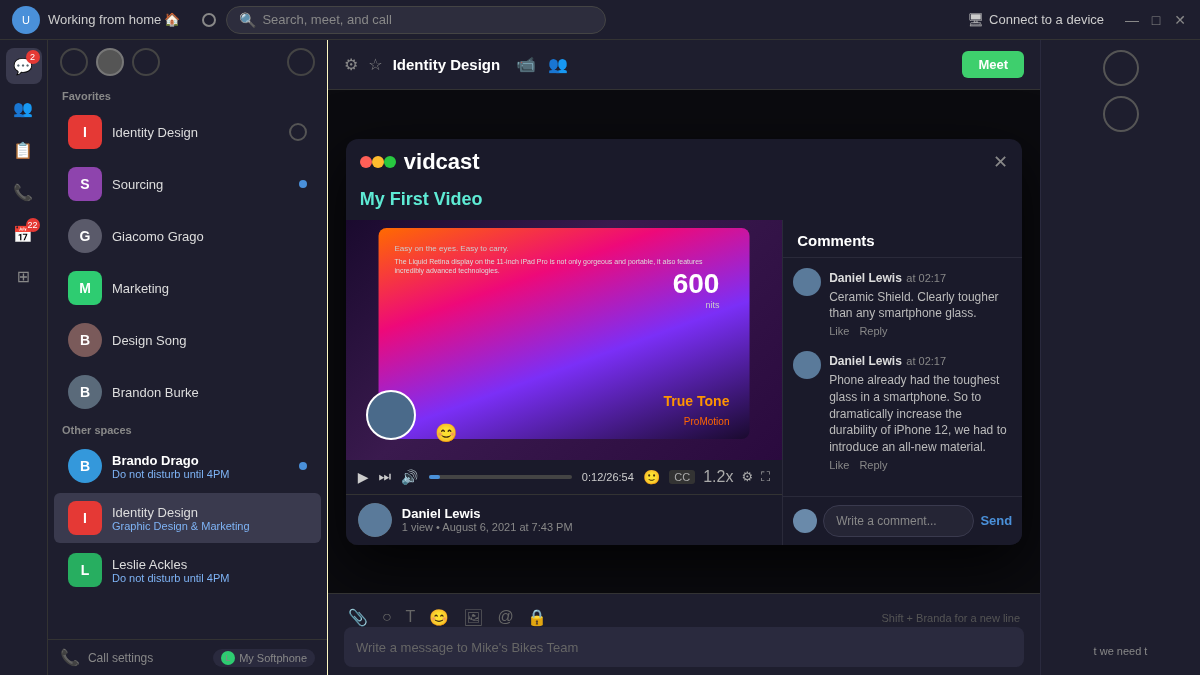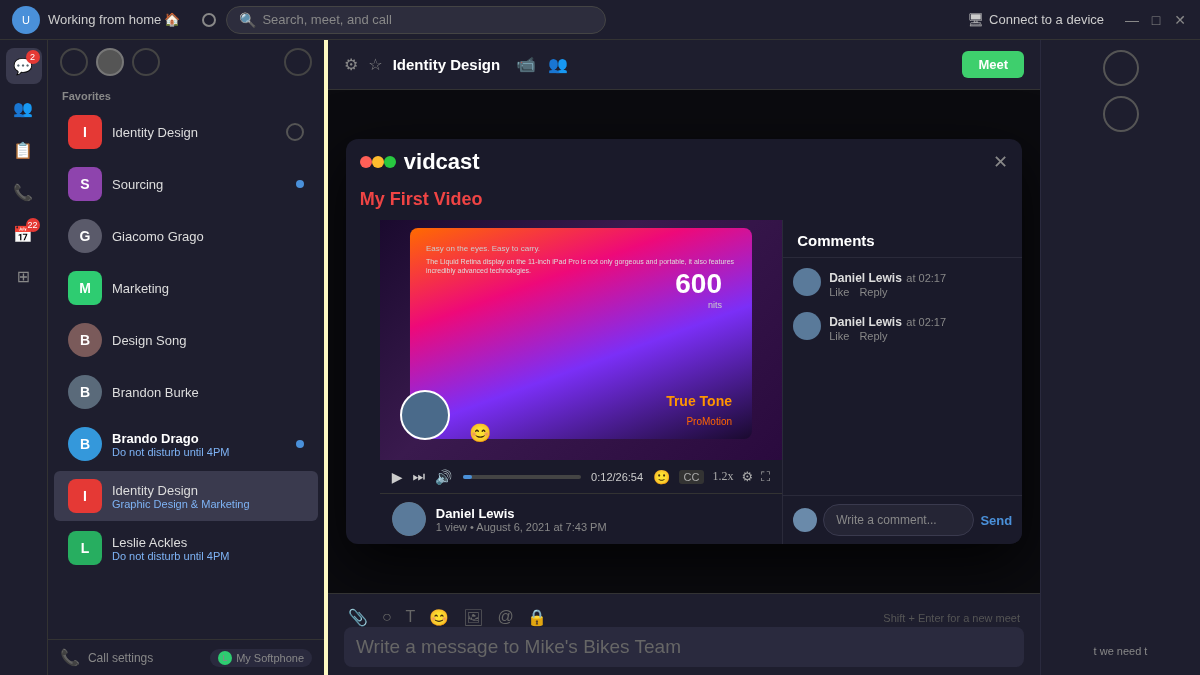--- a/index.html
+++ b/index.html
@@ -135,21 +135,21 @@
       border-radius: 50%;
       display: flex;
       align-items: center;
       justify-content: center;
     }
 
     
     .sidebar {
       width: 280px;
       background: #1e1e2e;
-      border-right: 4px solid #fef9c3;
+      border-right: 1px solid #fef9c3;
       display: flex;
       flex-direction: column;
       flex-shrink: 0;
       overflow-y: auto;
     }
     .sidebar-circles {
       display: flex;
       gap: 8px;
       padding: 8px 12px;
     }
@@ -314,21 +314,21 @@
     }
     .input-field {
       width: 100%;
       height: 40px;
       background: #2a2a3e;
       border-radius: 8px;
       display: flex;
       align-items: center;
       padding: 0 12px;
       color: #666;
-      font-size: 19px;
+      font-size: 13px;
     }
     .input-icons {
       display: flex;
       gap: 14px;
       padding: 6px 4px 0;
       color: #666;
       font-size: 16px;
     }
     .input-hint {
       font-size: 11px;
@@ -380,27 +380,26 @@
     .modal-close {
       margin-left: auto;
       color: #888;
       font-size: 18px;
       cursor: pointer;
     }
     .modal-video-title {
       padding: 4px 14px 10px;
       font-size: 18px;
       font-weight: 700;
-      color: #ef4444;
+      color: #5eead4;
     }
     .modal-body {
       display: flex;
       flex: 1;
       overflow: hidden;
-      margin-left: 34px;
     }
     .video-section {
       flex: 1;
       display: flex;
       flex-direction: column;
       background: #111;
     }
     .video-thumb {
       flex: 1;
       background: #2a1a3e;
@@ -661,20 +660,21 @@
     <div class="sidebar-item">
       <div class="sidebar-avatar" style="background:#7a5a5a;border-radius:50%;">B</div>
       <span class="sidebar-name">Design Song</span>
     </div>
 
     <div class="sidebar-item">
       <div class="sidebar-avatar" style="background:#5a6a7a;border-radius:50%;">B</div>
       <span class="sidebar-name">Brandon Burke</span>
     </div>
 
+    <div class="section-label">Other spaces</div>
 
     <div class="sidebar-item">
       <div class="sidebar-avatar" style="background:#3498db;border-radius:50%;">B</div>
       <div>
         <div class="sidebar-name bold">Brando Drago</div>
         <div class="sidebar-sub">Do not disturb until 4PM</div>
       </div>
       <div class="sidebar-dot"></div>
     </div>
 
@@ -761,21 +761,21 @@
                 <span class="ctrl-btn">▶</span>
                 <span class="ctrl-btn">⏭</span>
                 <span class="ctrl-btn">🔊</span>
                 <div class="progress-bar">
                   <div class="progress-fill"></div>
                 </div>
                 <span class="time-text">0:12/26:54</span>
                 <div class="ctrl-icon-row">
                   <span style="font-size:14px;color:#aaa;">🙂</span>
                   <span style="font-size:11px;background:#333;padding:1px 5px;border-radius:3px;color:#aaa;">CC</span>
-                  <span style="font-size:12px;color:#aaa;font-family:Liberation Serif, serif;">1.2x</span>
+                  <span style="font-size:16px;color:#aaa;">1.2x</span>
                   <span style="font-size:13px;color:#aaa;">⚙</span>
                   <span style="font-size:13px;color:#aaa;">⛶</span>
                 </div>
               </div>
 
               <div class="video-poster">
                 <div class="poster-avatar">
                   <div style="width:34px;height:34px;background:#5a7a9a;border-radius:50%;"></div>
                 </div>
                 <div>
@@ -787,32 +787,34 @@
 
             <div class="comments-section">
               <div class="comments-header">Comments</div>
               <div class="comments-list">
 
                 <div class="comment-item">
                   <div class="comment-avatar"></div>
                   <div class="comment-body">
                     <span class="comment-name">Daniel Lewis</span>
                     <span class="comment-time"> at 02:17</span>
+                    <div class="comment-text">Ceramic Shield. Clearly tougher than any smartphone glass.</div>
                     <div class="comment-actions">
                       <span class="comment-action">Like</span>
                       <span class="comment-action">Reply</span>
                     </div>
                   </div>
                 </div>
 
                 <div class="comment-item">
                   <div class="comment-avatar"></div>
                   <div class="comment-body">
                     <span class="comment-name">Daniel Lewis</span>
                     <span class="comment-time"> at 02:17</span>
+                    <div class="comment-text">Phone already had the toughest glass in a smartphone. So to dramatically increase the durability of iPhone 12, we had to introduce an all-new material.</div>
                     <div class="comment-actions">
                       <span class="comment-action">Like</span>
                       <span class="comment-action">Reply</span>
                     </div>
                   </div>
                 </div>
 
               </div>
 
               <div class="comment-input-row">
@@ -833,21 +835,21 @@
     <div class="input-bar">
       <div class="input-icons">
         <span>📎</span>
         <span>○</span>
         <span>T</span>
         <span>😊</span>
         <span>🖼</span>
         <span>@</span>
         <span>🔒</span>
         <div style="margin-left:auto;">
-          <span class="input-hint">Shift + Enter for a new meet</span>
+          <span class="input-hint">Shift + Branda for a new line</span>
         </div>
       </div>
       <div class="input-field">
         <span>Write a message to Mike's Bikes Team</span>
       </div>
     </div>
 
   </div>
 
   <div class="right-panel">

